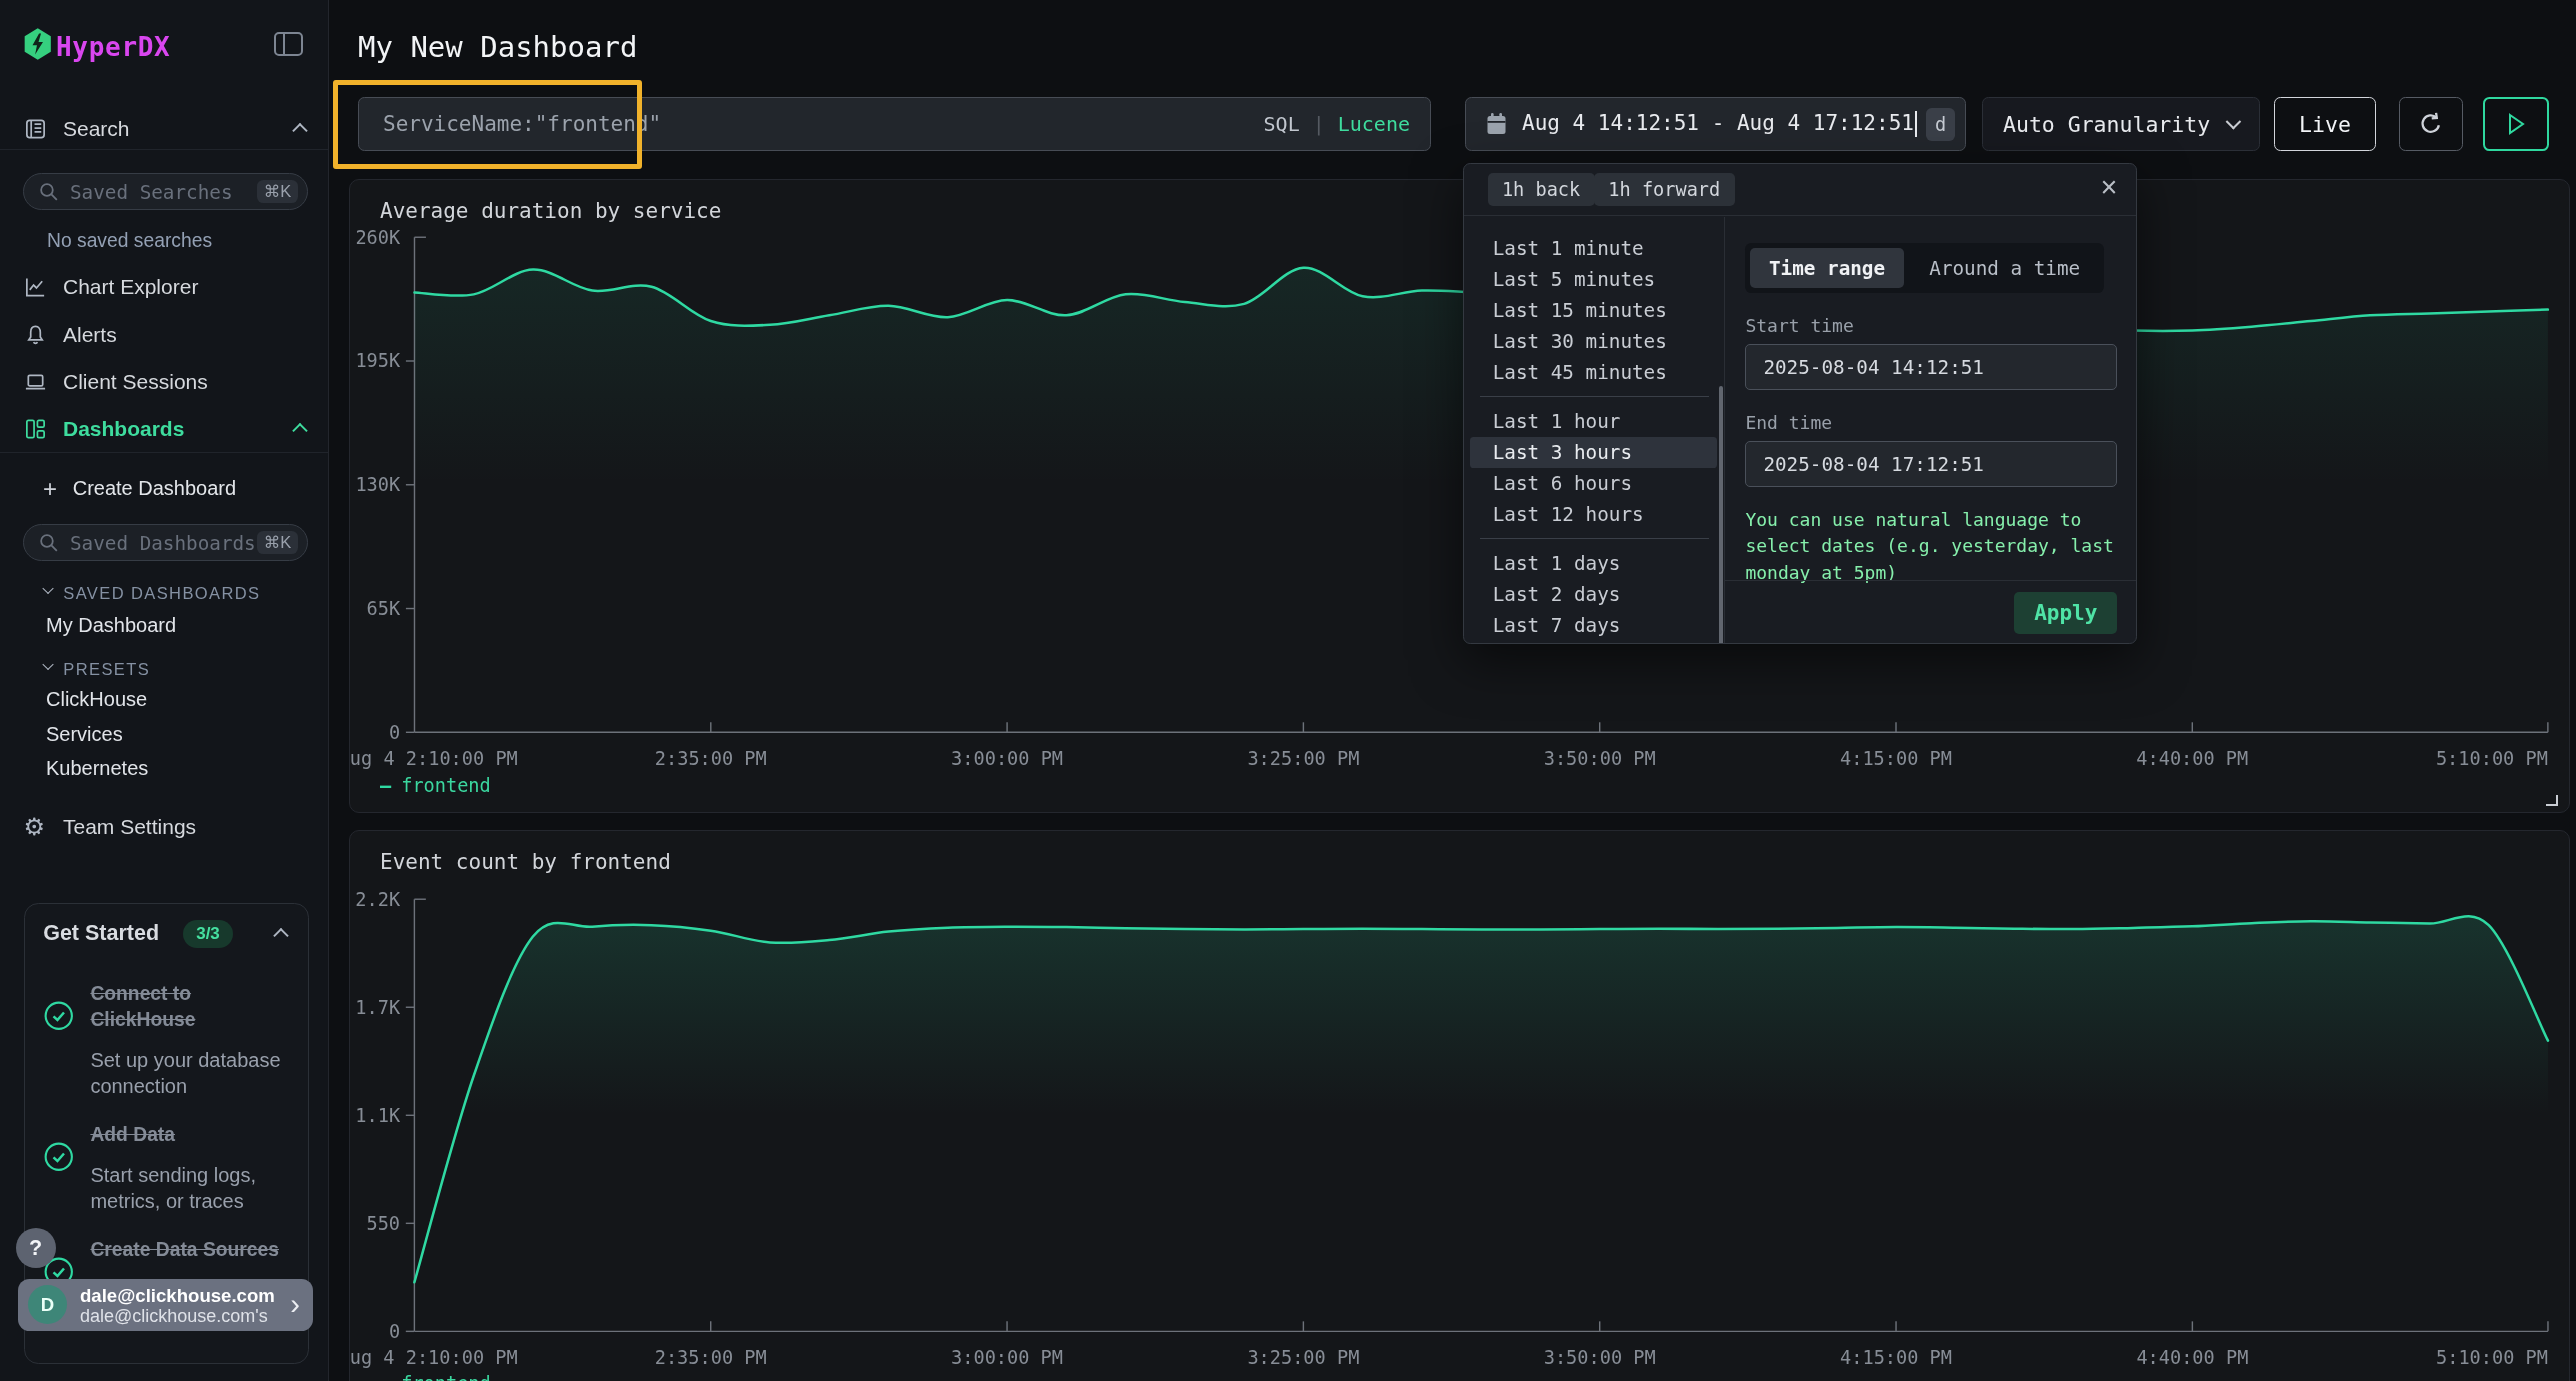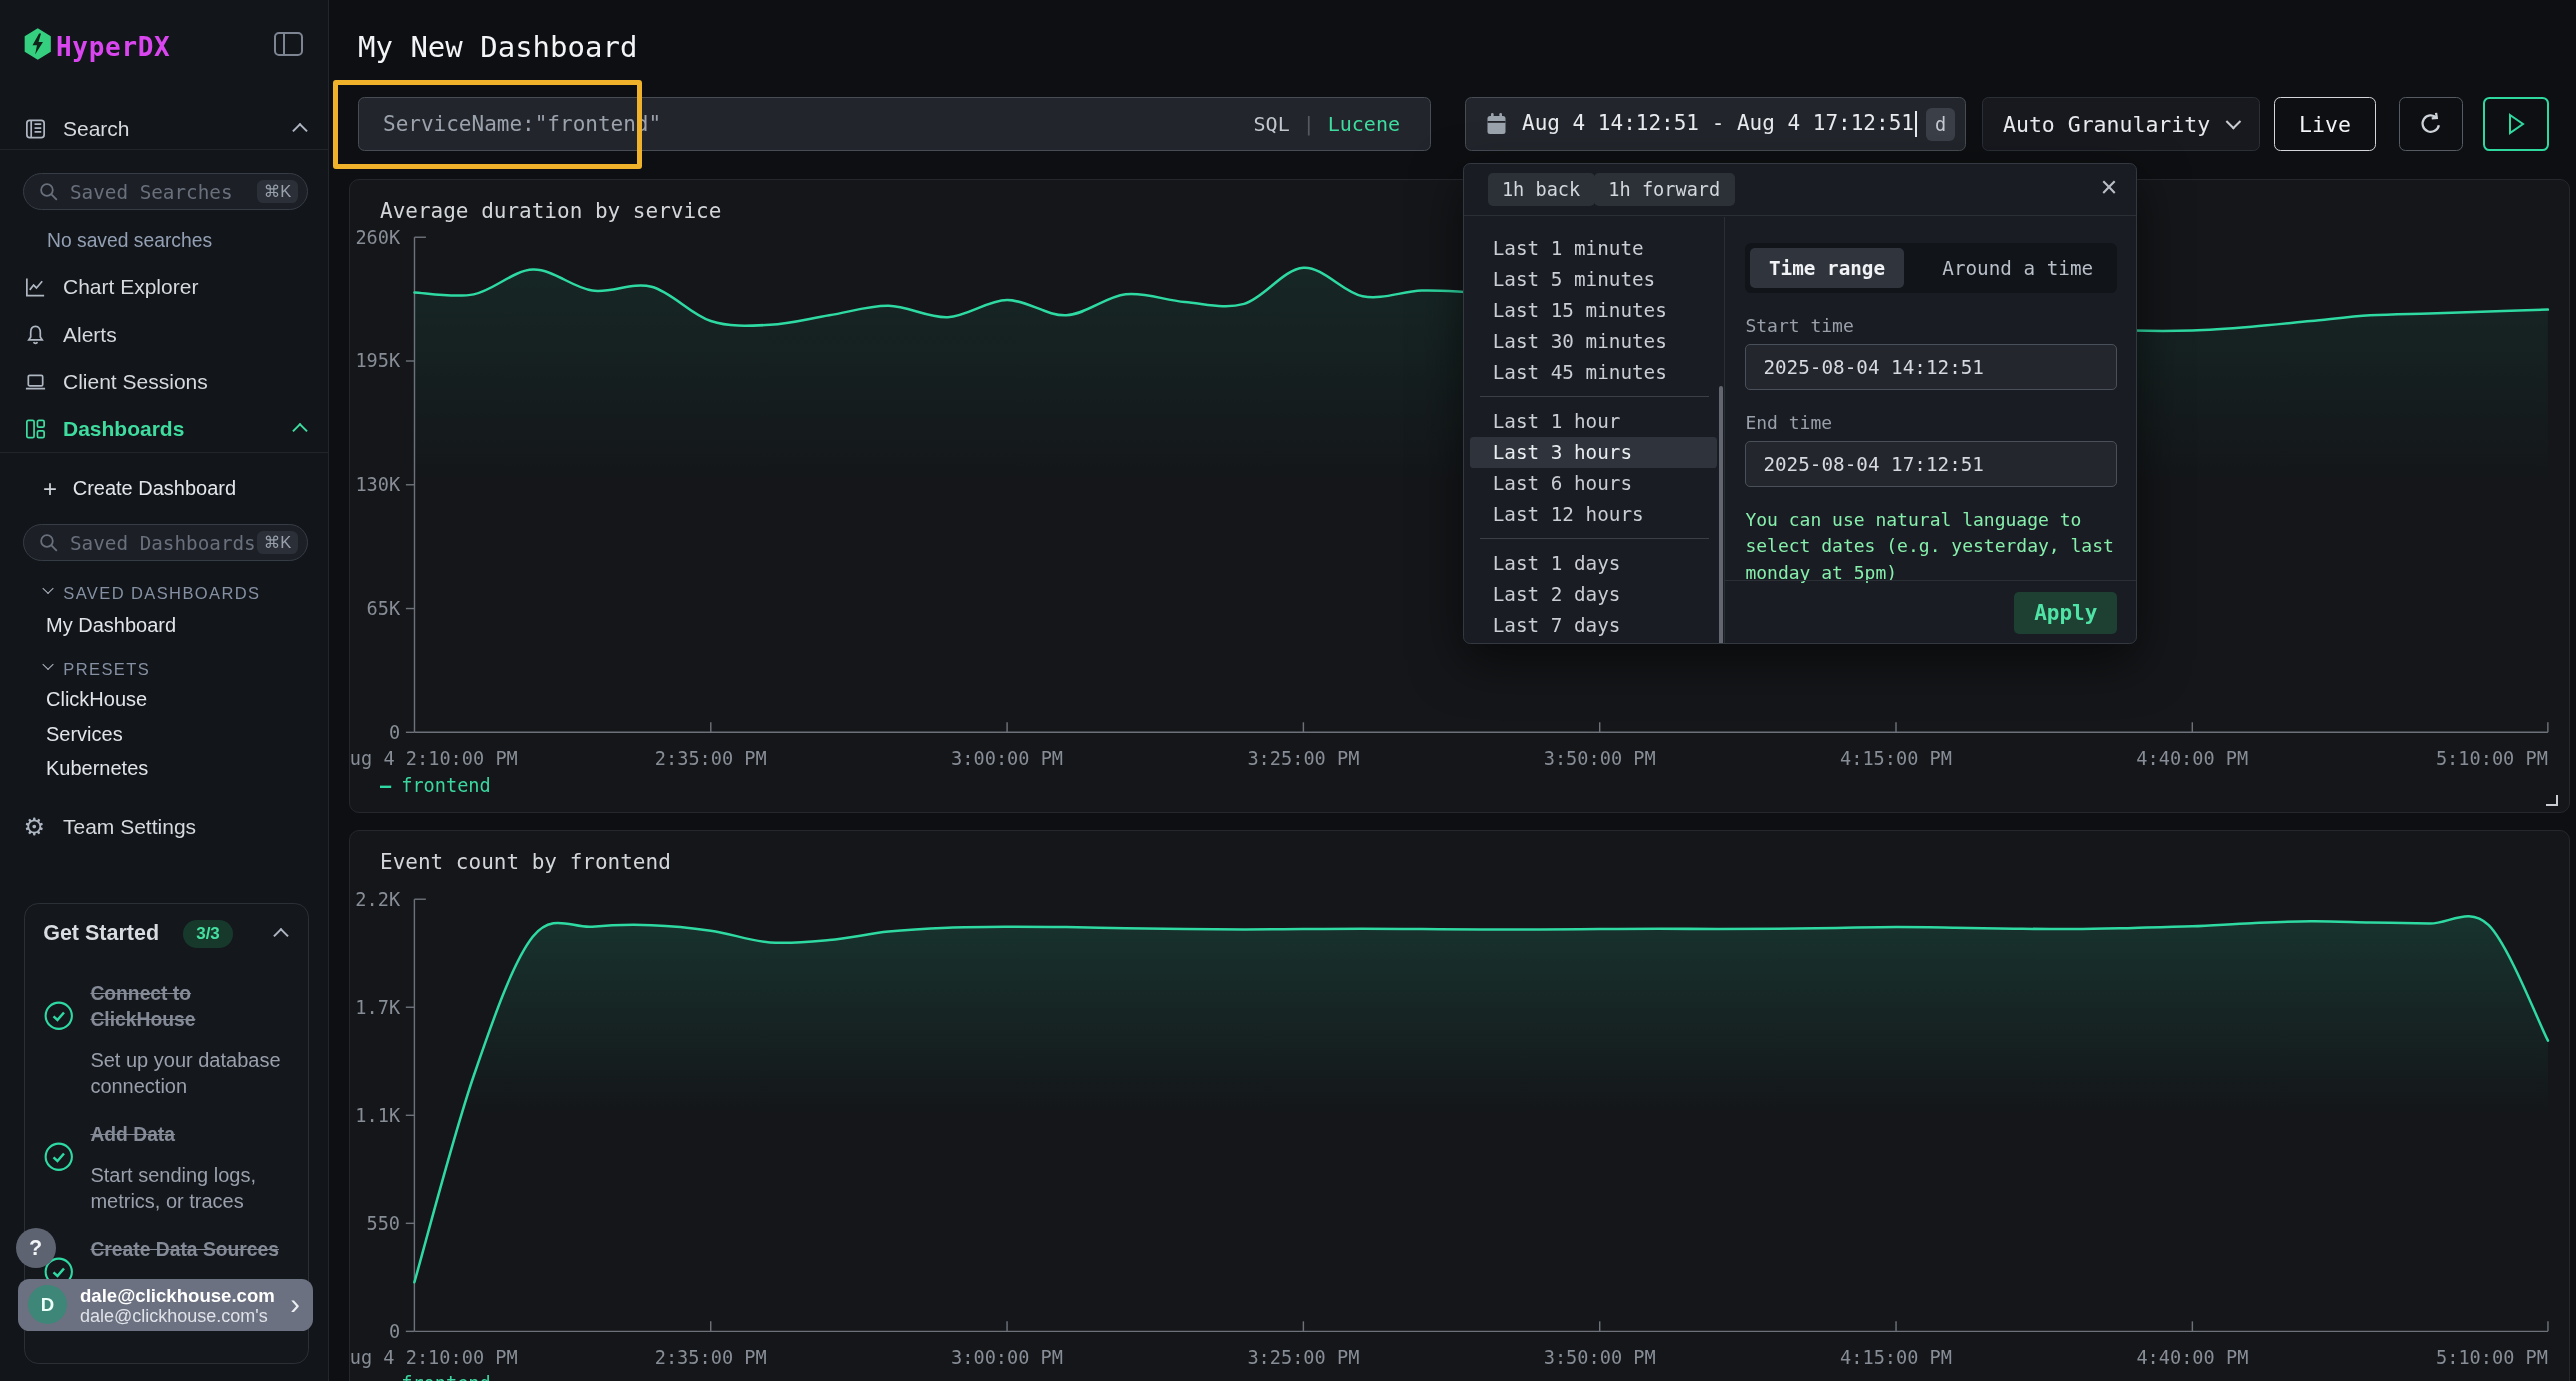--- a/index.html
+++ b/index.html
@@ -58,21 +58,21 @@
   #user-avatar { position:absolute; left:10px; top:6.4px; width:39px; height:39px; border-radius:50%; background:#3e8678; color:#eafff7; font-weight:bold; font-size:18.6px; display:flex; align-items:center; justify-content:center; }
   #user-email { position:absolute; left:62px; top:5.7px; font-size:18.6px; font-weight:bold; color:#ffffff; }
   #user-sub { position:absolute; left:62px; top:27px; font-size:18px; color:#dfe2e8; }
   #user-chev { position:absolute; right:13px; top:8.6px; font-size:29px; color:#eceef2; }
 
   
   #page-title { position:absolute; left:358px; top:30px; font-family:"DejaVu Sans Mono", monospace; font-size:29px; font-weight:500; color:#f2f4f6; }
   .inp { position:absolute; top:97px; height:54px; background:#22262c; border:1.4px solid #474c55; border-radius:6.4px; }
   #query-input { left:358px; width:1073px; }
   #query-text { position:absolute; left:24px; top:50%; transform:translateY(-50%); font-family:"DejaVu Sans Mono", monospace; font-size:21px; color:#9ba2ac; }
-  #query-modes { position:absolute; right:30px; top:50%; transform:translateY(-50%); display:flex; gap:13px; font-family:"DejaVu Sans Mono", monospace; font-size:20px; }
+  #query-modes { position:absolute; right:20px; top:50%; transform:translateY(-50%); display:flex; gap:13px; font-family:"DejaVu Sans Mono", monospace; font-size:20px; }
   #mode-sql { color:#c2c7cf; }
   #mode-div { color:#555a62; }
   #mode-lucene { color:#3edc9e; }
   #highlight-box { position:absolute; left:333px; top:80px; width:309px; height:89px; border:5px solid #f1b22b; border-radius:2.9px; z-index:30; pointer-events:none; }
 
   #time-input { left:1465px; width:501px; }
   #time-text { position:absolute; left:56px; top:50%; transform:translateY(-50%); font-family:"DejaVu Sans Mono", monospace; font-size:21px; color:#e8eaee; white-space:nowrap; }
   #time-caret { display:inline-block; width:2.1px; height:26px; background:#e8eaee; vertical-align:middle; margin-left:1.4px; }
   #cal-icon { position:absolute; left:18.6px; top:14.3px; }
   #time-kbd { position:absolute; right:10px; top:10px; width:29px; height:33px; background:#3a3f48; border-radius:5.7px; color:#c6cbd3; font-family:"DejaVu Sans Mono", monospace; font-size:18.6px; display:flex; align-items:center; justify-content:center; }
@@ -105,21 +105,21 @@
   #tp-back { left:23.6px; }
   #tp-fwd { left:130px; }
   #tp-close { position:absolute; right:18.6px; top:7.2px; font-size:29px; color:#b9bec6; }
   #popup-body { position:absolute; top:53px; left:0; right:0; bottom:0; display:flex; }
   #tp-list { position:relative; width:263px; border-right:1.4px solid #2a2e35; padding-top:15.7px; overflow:hidden; }
   .tp-row { height:31px; margin:0 7.2px 0 5.7px; display:flex; align-items:center; padding-left:23px; border-radius:3.6px; font-family:"DejaVu Sans Mono", monospace; font-size:19.3px; color:#c9cdd4; }
   .tp-row.sel { background:#2e333c; color:#e9ecf0; }
   .tp-divider { border-top:1.4px solid #3a3f48; margin:8.6px 15.7px; }
   #tp-thumb { position:absolute; right:1.4px; top:169px; width:4.3px; height:343px; border-radius:2.1px; background:#61666f; }
   #tp-right { position:relative; flex:1; padding:26px 18.6px 0 20px; }
-  #tp-tabs { display:inline-flex; background:#111419; border-radius:6.4px; padding:5px; gap:20px; }
+  #tp-tabs { display:inline-flex; background:#111419; border-radius:6.4px; padding:5px; gap:7px; }
   .tp-tab { font-family:"DejaVu Sans Mono", monospace; font-size:19.3px; padding:8.6px 18.6px; border-radius:5px; color:#b9bfc8; }
   .tp-tab.sel { background:#30353d; color:#f0f2f5; font-weight:bold; }
   .tp-label { font-family:"DejaVu Sans Mono", monospace; font-size:18px; color:#99a0aa; margin-top:21.5px; }
   .tp-input { margin-top:8.6px; height:46px; background:#23272d; border:1.4px solid #4a505a; border-radius:5px; display:flex; align-items:center; padding-left:17px; font-family:"DejaVu Sans Mono", monospace; font-size:19.3px; color:#d6dae0; }
   #tp-hint { font-family:"DejaVu Sans Mono", monospace; font-size:18px; color:#86efac; line-height:1.45; margin-top:20px; width:372px; }
   #tp-footer { position:absolute; left:0; right:0; bottom:0; height:63px; border-top:1.4px solid #2a2e35; }
   #tp-apply { position:absolute; right:18.6px; top:10.7px; background:#1d4033; color:#4fe3a6; font-family:"DejaVu Sans Mono", monospace; font-weight:bold; font-size:21px; padding:9.3px 20px; border-radius:5px; }
 
   svg.ic { display:block; }
 </style>

